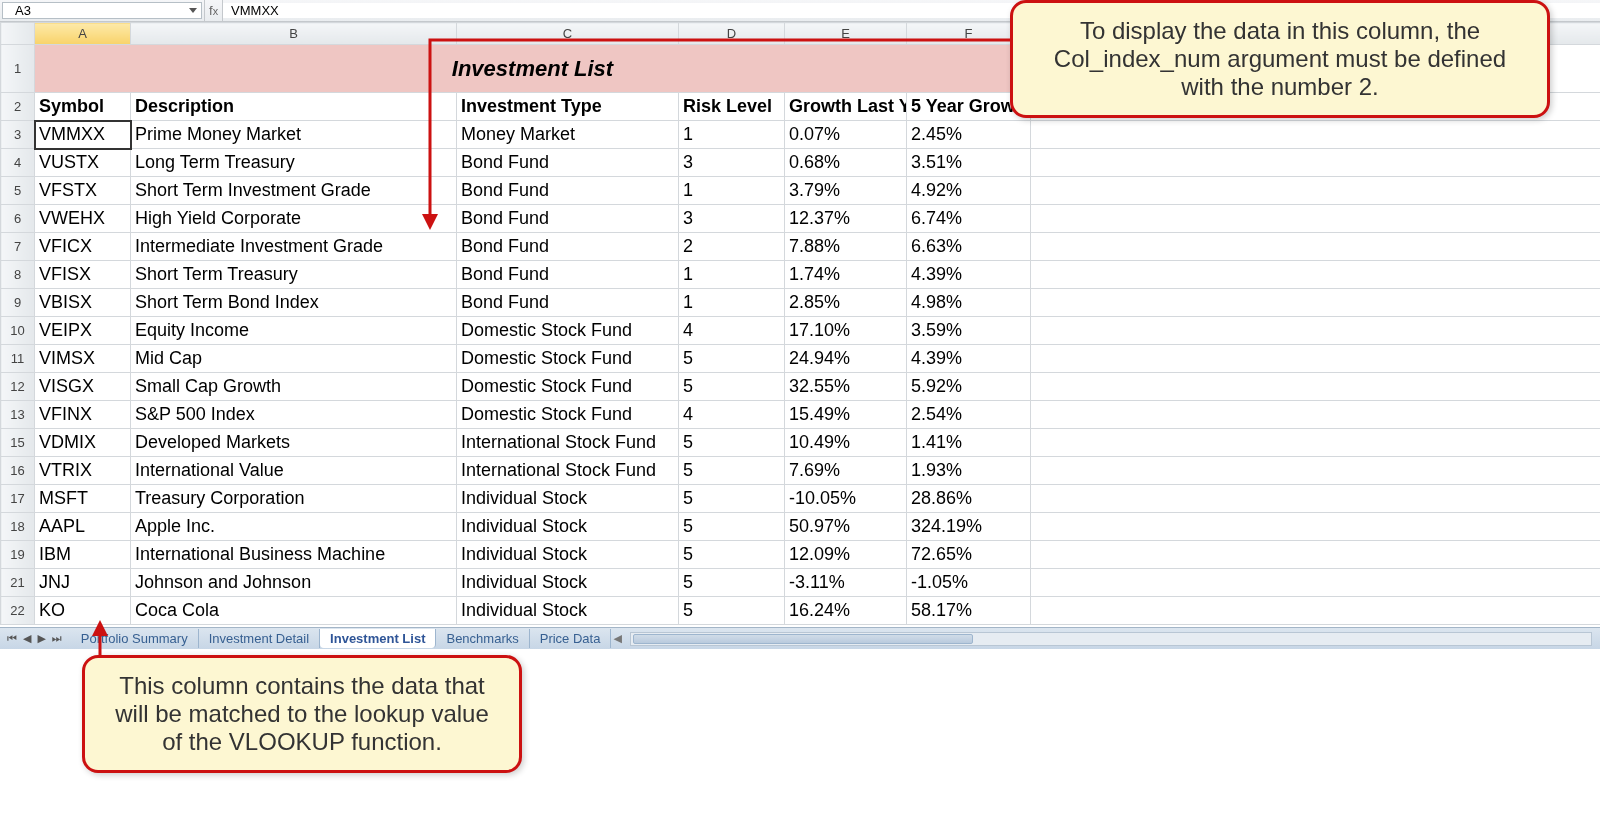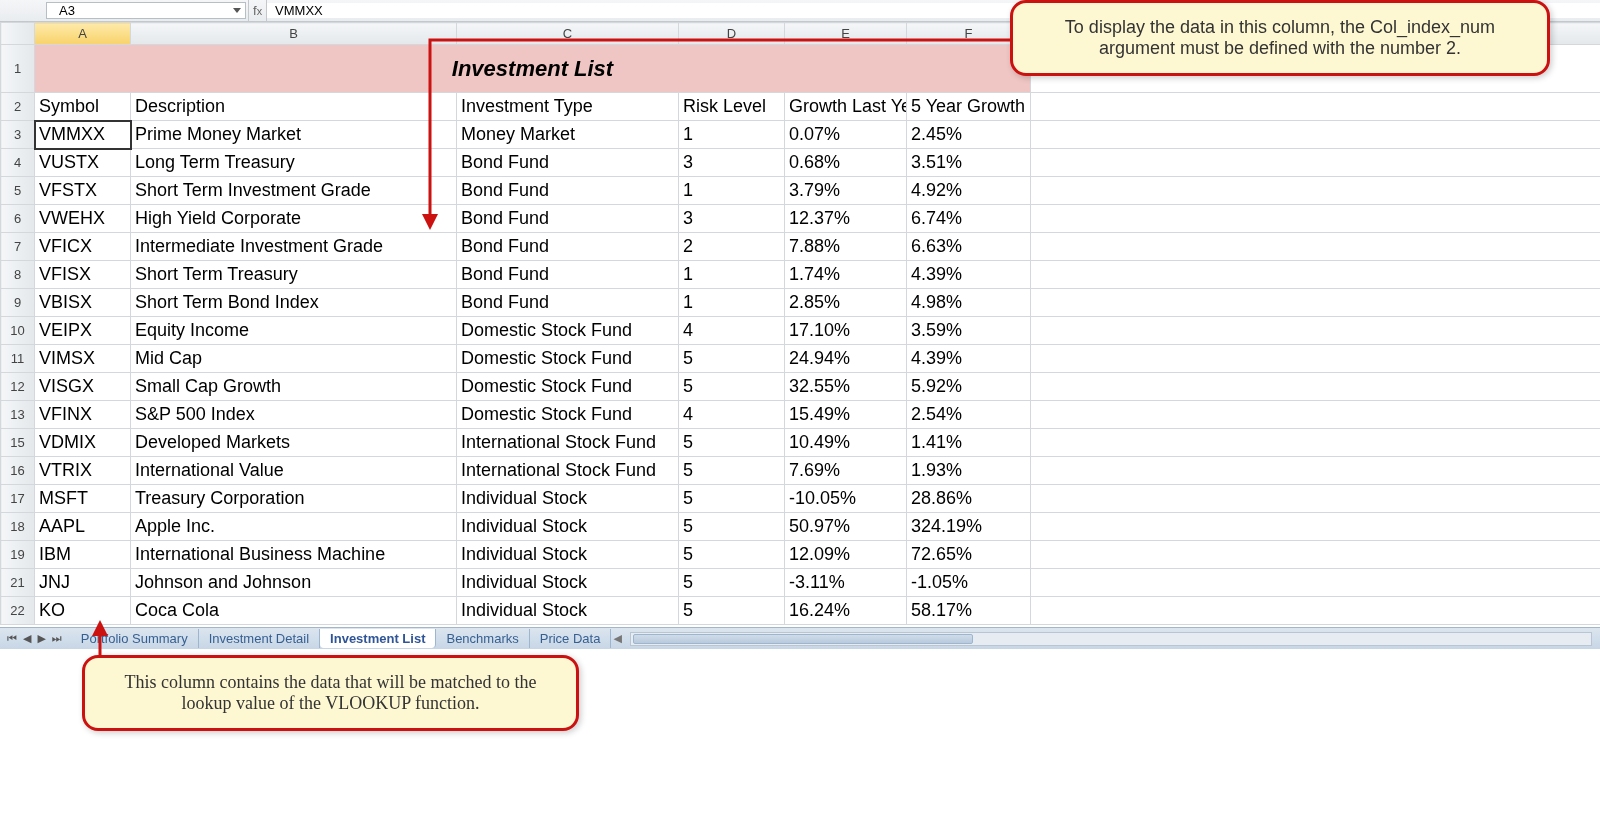--- a/index.html
+++ b/index.html
@@ -21,21 +21,20 @@
     display: flex;
     align-items: stretch;
     background: linear-gradient(#f5f6f8,#e9ecef);
     font-size: 13px;
   }
   .name-box {
     width: 205px;
     display: flex;
     align-items: center;
     border-right: 1px solid #c4c8cc;
-    margin-left: 44px;
   }
   .name-box .inner {
     flex: 1;
     background: #fff;
     margin: 1px 2px;
     border: 1px solid #b6bfc6;
     padding: 0 4px 0 12px;
     display: flex;
     align-items: center;
     justify-content: space-between;
@@ -102,21 +101,21 @@
   .title-row td.title-cell {
     background: #efc6c3;
     font-weight: bold;
     font-style: italic;
     font-size: 22px;
     text-align: center;
     height: 48px;
   }
   .hdr-row td {
     background: #efefef;
-    font-weight: normal;
+    font-weight: bold;
     font-size: 18px;
     height: 48px;
     white-space: normal;
     vertical-align: bottom;
     padding-bottom: 2px;
   }
   .data-row td { height: 27px; }
   td.num { text-align: right; }
   .sel-cell { outline: 2px solid #333; outline-offset: -1px; }
   
@@ -160,27 +159,27 @@
     border:1px solid #9db5ce;
     border-radius: 2px;
   }
   
   .callout {
     position: absolute;
     background: #fdf7d2;
     border: 3px solid #c11;
     border-radius: 16px;
     padding: 14px 22px;
-    font-size: 18px;
+    font-size: 24px;
     text-align: center;
     color: #333;
     box-shadow: 2px 2px 6px rgba(0,0,0,0.2);
   }
   .co1 { top: 0px; left: 1010px; width: 540px; }
-  .co2 { top: 655px; left: 82px; width: 497px; font-family: Liberation Serif, serif; }
+  .co2 { top: 655px; left: 82px; width: 440px; }
   svg.annot { position:absolute; top:0; left:0; pointer-events:none; }
 </style>
 </head>
 <body>
 
 <div class="topbar">
   <div class="name-box">
     <div class="inner">
       <span>A3</span>
       <span class="dd"></span>

